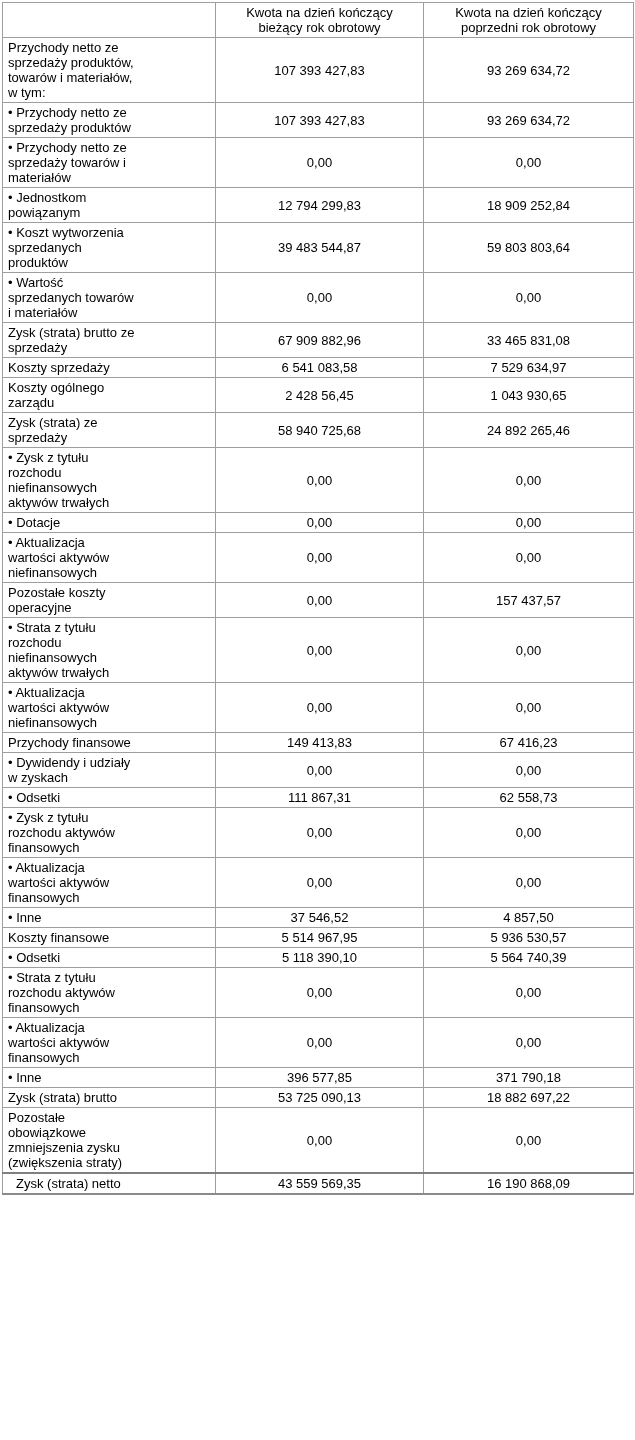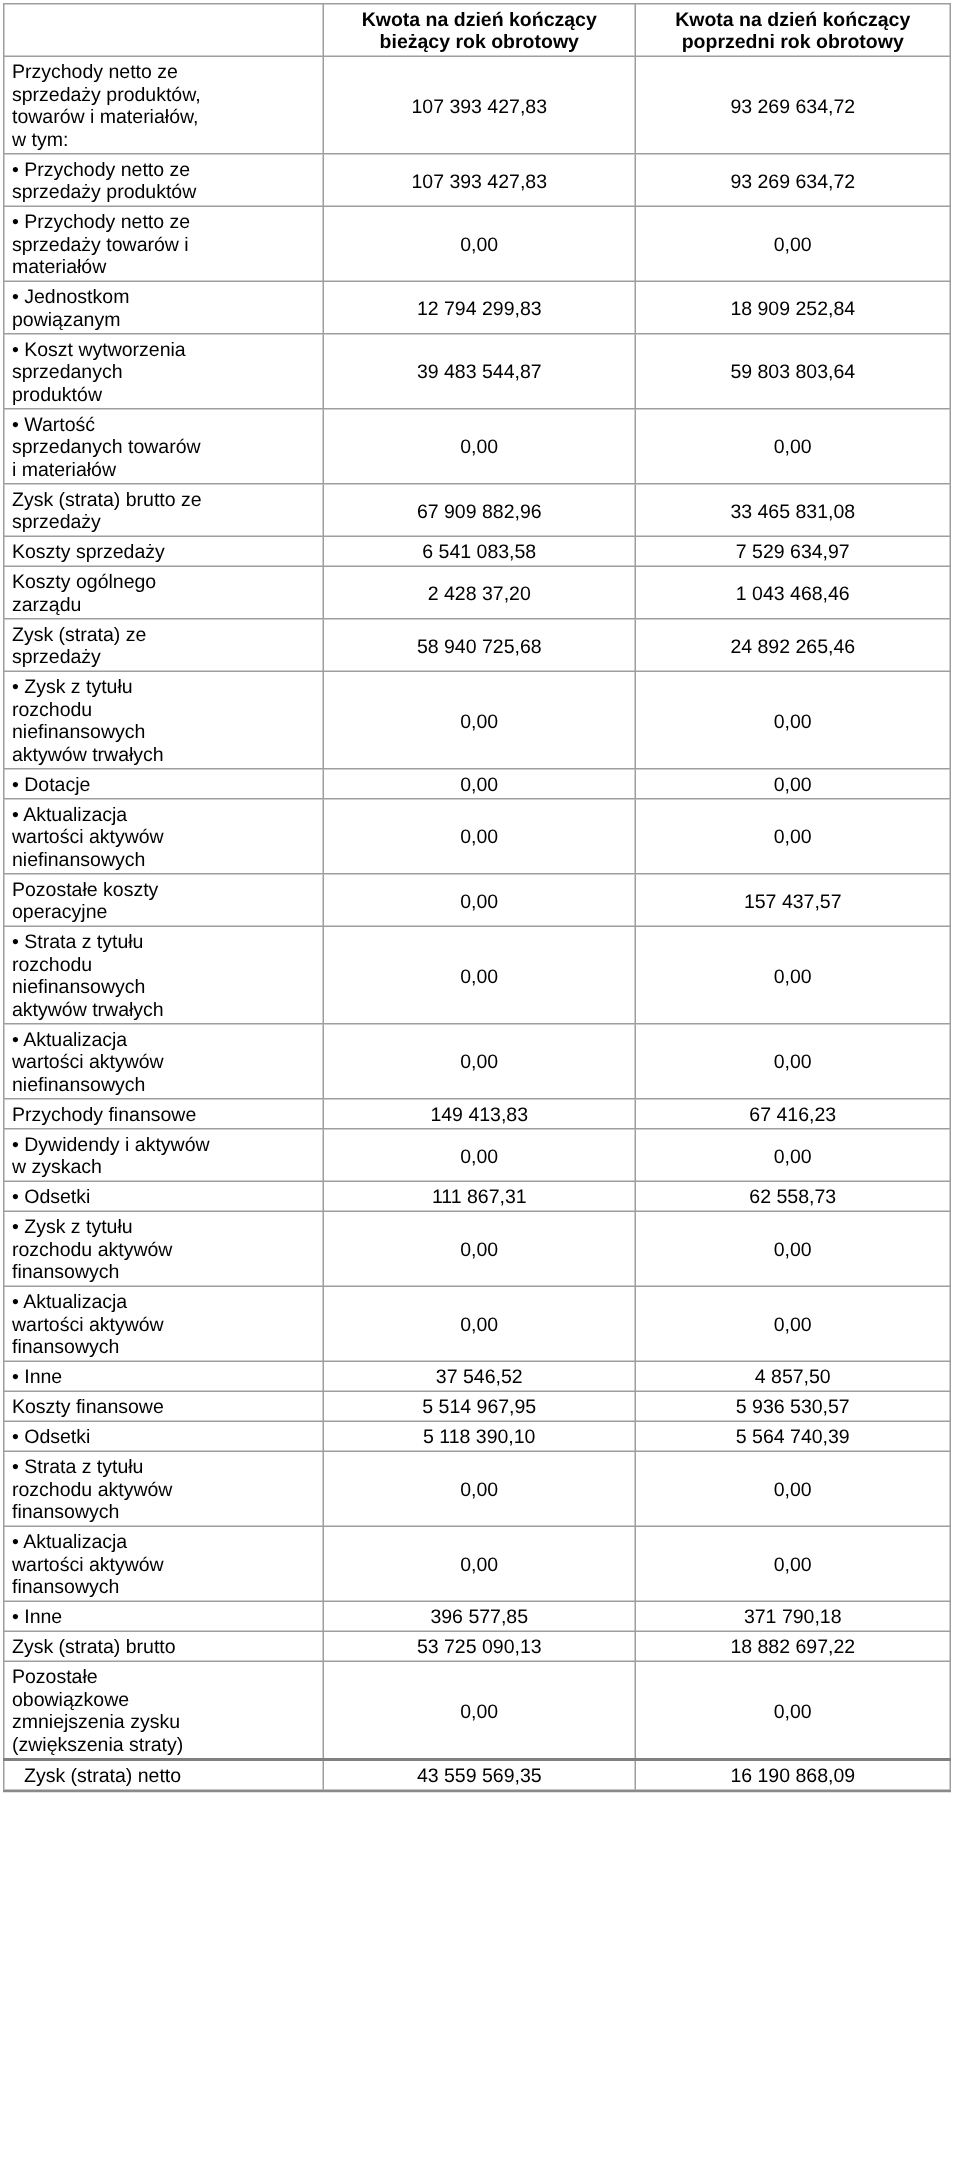--- a/index.html
+++ b/index.html
@@ -20,21 +20,21 @@
     width: 631px;
     font-size: 13px;
     line-height: 15px;
   }
   table.fin-table th,
   table.fin-table td {
     border: 1px solid #9e9e9e;
     box-sizing: border-box;
   }
   table.fin-table th {
-    font-weight: bold;
+    font-weight: normal;
     text-align: center;
     vertical-align: middle;
     padding: 2px 3px;
     white-space: pre-line;
   }
   td.label {
     text-align: left;
     vertical-align: top;
     padding: 2px 4px 2px 5px;
     white-space: pre-line;
@@ -122,22 +122,22 @@
           <td class="amount">33 465 831,08</td>
         </tr>
         <tr>
           <td class="label">Koszty sprzedaży</td>
           <td class="amount">6 541 083,58</td>
           <td class="amount">7 529 634,97</td>
         </tr>
         <tr>
           <td class="label">Koszty ogólnego
 zarządu</td>
-          <td class="amount">2 428 37,20</td>
-          <td class="amount">1 043 468,46</td>
+          <td class="amount">2 428 56,45</td>
+          <td class="amount">1 043 930,65</td>
         </tr>
         <tr>
           <td class="label">Zysk (strata) ze
 sprzedaży</td>
           <td class="amount">58 940 725,68</td>
           <td class="amount">24 892 265,46</td>
         </tr>
         <tr>
           <td class="label">• Zysk z tytułu
 rozchodu
@@ -178,21 +178,21 @@
 niefinansowych</td>
           <td class="amount">0,00</td>
           <td class="amount">0,00</td>
         </tr>
         <tr>
           <td class="label">Przychody finansowe</td>
           <td class="amount">149 413,83</td>
           <td class="amount">67 416,23</td>
         </tr>
         <tr>
-          <td class="label">• Dywidendy i aktywów
+          <td class="label">• Dywidendy i udziały
 w zyskach</td>
           <td class="amount">0,00</td>
           <td class="amount">0,00</td>
         </tr>
         <tr>
           <td class="label">• Odsetki</td>
           <td class="amount">111 867,31</td>
           <td class="amount">62 558,73</td>
         </tr>
         <tr>

